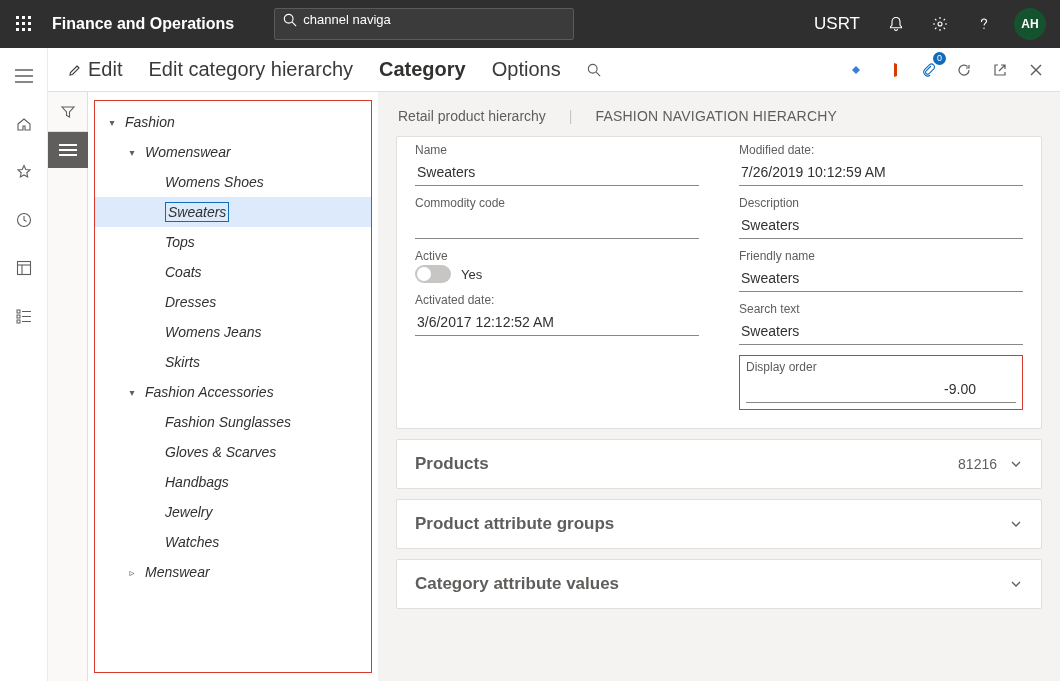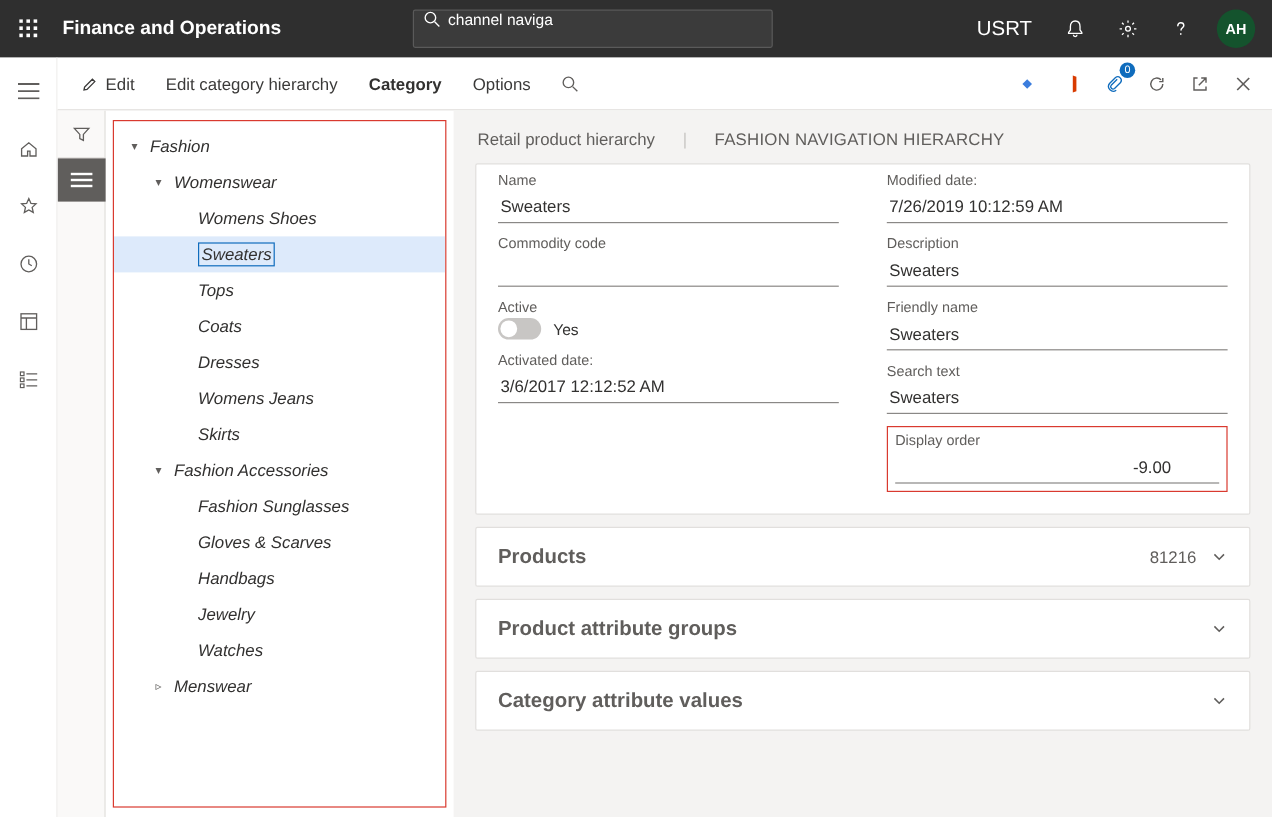--- a/index.html
+++ b/index.html
@@ -2,36 +2,36 @@
 <html><head>
 <meta charset="utf-8">
 <style>
   * { box-sizing: border-box; margin: 0; padding: 0; }
   html, body { width: 1060px; height: 681px; font-family: "Segoe UI", -apple-system, sans-serif; font-size: 13px; color: #323130; background: #fff; overflow: hidden; }
 
   
   .appbar { height: 48px; background: #2F2F2F; color: #fff; display: flex; align-items: center; padding: 0 8px; }
   .appbar .waffle { width: 32px; height: 32px; display:flex; align-items:center; justify-content:center; cursor:pointer; }
   .appbar .title { font-size: 16px; font-weight: 600; margin-left: 12px; margin-right: 40px; white-space: nowrap; }
-  .appbar .search { flex: 0 0 300px; height: 32px; background:#3B3B3B; border:1px solid #5A5A5A; border-radius:2px; display:flex; align-items:flex-start; padding:0 8px; margin-left: 70px;}
+  .appbar .search { flex: 0 0 300px; height: 32px; background:#3B3B3B; border:1px solid #5A5A5A; border-radius:2px; display:flex; align-items:flex-end; padding:12px 8px; }
   .appbar .search input { flex:1; border:none; background:transparent; color:#fff; font-size:13px; outline:none; margin-left:6px; }
   .appbar .right { margin-left:auto; display:flex; align-items:center; gap:4px; }
   .appbar .company { font-size:17px; padding:0 12px; }
   .appbar .icon-btn { width:40px; height:48px; display:flex; align-items:center; justify-content:center; cursor:pointer; color:#fff; }
   .appbar .avatar { width:32px; height:32px; border-radius:50%; background:#14532d; color:#fff; display:flex; align-items:center; justify-content:center; font-size:12px; font-weight:600; margin:0 6px; }
 
   
   .shell { display:flex; height: calc(681px - 48px); }
   .navrail { width:48px; border-right:1px solid #EDEBE9; background:#fff; display:flex; flex-direction:column; align-items:center; padding-top:8px; gap:8px; }
   .navrail .rail-btn { width:40px; height:40px; display:flex; align-items:center; justify-content:center; color:#605E5C; cursor:pointer; }
 
   .workspace { flex:1; display:flex; flex-direction:column; }
 
   .action-bar { height:44px; border-bottom:1px solid #E1DFDD; display:flex; align-items:center; padding:0 10px; gap:6px; background:#fff; }
-  .action-bar .a-btn { display:flex; align-items:center; gap:6px; padding:6px 10px; color:#3B3A39; cursor:pointer; font-size:14px; }
+  .action-bar .a-btn { display:flex; align-items:center; gap:6px; padding:6px 10px; color:#3B3A39; cursor:pointer; font-size:20px; }
   .action-bar .a-btn.bold { font-weight:600; color:#323130; }
   .action-bar .right-tools { margin-left:auto; display:flex; align-items:center; gap:8px; }
   .right-tools .tool { width:28px; height:28px; display:flex; align-items:center; justify-content:center; color:#3B7DDD; cursor:pointer; position:relative; }
   .right-tools .tool.gray { color:#605E5C; }
   .right-tools .badge { position:absolute; top:-4px; right:-4px; background:#0F6CBD; color:#fff; font-size:9px; min-width:13px; height:13px; border-radius:7px; display:flex; align-items:center; justify-content:center; padding:0 3px; }
 
   .content { flex:1; display:flex; overflow:hidden; }
 
   .sidepanel-col { width:40px; border-right:1px solid #E1DFDD; background:#FAF9F8; display:flex; flex-direction:column; align-items:center; }
   .sidepanel-col .filter { width:40px; height:40px; display:flex; align-items:center; justify-content:center; color:#605E5C; cursor:pointer; border-bottom:1px solid #E1DFDD;}

